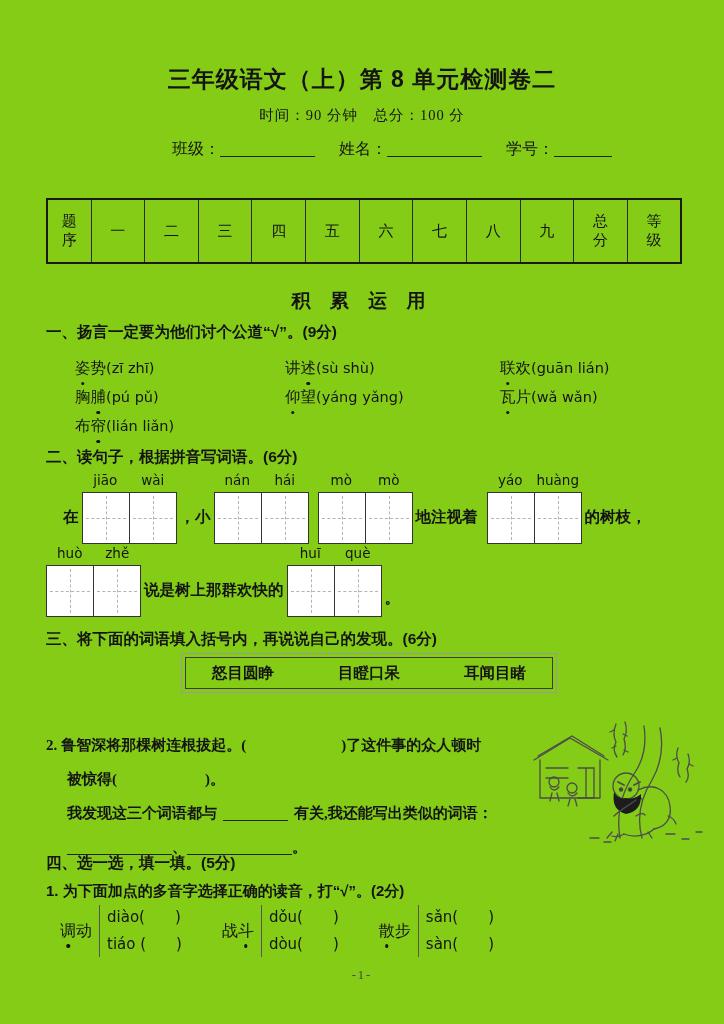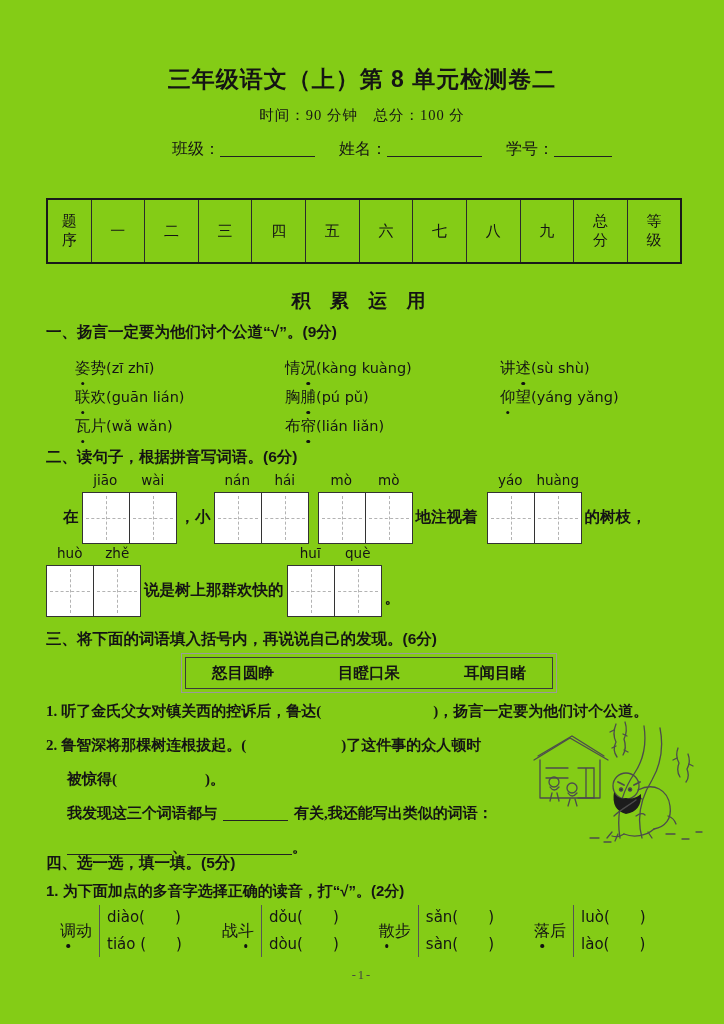--- a/index.html
+++ b/index.html
@@ -121,21 +121,20 @@
     </tr>
   </tbody>
     </table>
 
   <div class="part-title">积 累 运 用</div>
 
   <div class="sec-title" style="top:322px;">一、扬言一定要为他们讨个公道“√”。(9分)</div>
 
   <div class="s1-grid">
     <span class="s1-item"><span></span><span class="dc">姿</span><span>势</span><span class="py">(zī  zhī)</span></span>
-    <span class="s1-item"><span>情</span><span class="dc">况</span><span></span><span class="py">(kàng  kuàng)</span></span>
     <span class="s1-item"><span>讲</span><span class="dc">述</span><span></span><span class="py">(sù  shù)</span></span>
     <span class="s1-item"><span></span><span class="dc">联</span><span>欢</span><span class="py">(guān  lián)</span></span>
     <span class="s1-item"><span>胸</span><span class="dc">脯</span><span></span><span class="py">(pú  pǔ)</span></span>
     <span class="s1-item"><span></span><span class="dc">仰</span><span>望</span><span class="py">(yáng  yǎng)</span></span>
     <span class="s1-item"><span></span><span class="dc">瓦</span><span>片</span><span class="py">(wǎ  wǎn)</span></span>
     <span class="s1-item"><span>布</span><span class="dc">帘</span><span></span><span class="py">(lián  liǎn)</span></span>
   </div>
 
   <div class="sec-title" style="top:447px;">二、读句子，根据拼音写词语。(6分)</div>
 
@@ -212,23 +211,20 @@
   </div>
 
   <div class="sec-title" style="top:629px;">三、将下面的词语填入括号内，再说说自己的发现。(6分)</div>
 
   <div class="wordbank">
     <span>怒目圆睁</span>
     <span>目瞪口呆</span>
     <span>耳闻目睹</span>
   </div>
 
-  <div class="qline" style="top:702px;">
-    <span class="qnum">1.</span><span>听了金氏父女对镇关西的控诉后，鲁达(</span><span class="pgap pg-112"></span><span>)，扬言一定要为他们讨个公道。</span>
-  </div>
 
   <div class="q2block">
     <div class="ln"><span class="qnum">2.</span><span>鲁智深将那棵树连根拔起。(</span><span class="pgap pg-95"></span><span>)了这件事的众人顿时</span></div>
     <div class="ln ind"><span>被惊得(</span><span class="pgap pg-88"></span><span>)。</span></div>
     <div class="ln ind"><span>我发现这三个词语都与</span><span class="blank bl-65"></span><span>有关,我还能写出类似的词语：</span></div>
     <div class="ln ind"><span class="blank bl-105"></span><span>、</span><span class="blank bl-105"></span><span>。</span></div>
   </div>
 
   <svg class="illus" width="182" height="128" viewBox="0 0 182 128">
     <g stroke="#4c4c4c" stroke-width="1.3" fill="none" stroke-linecap="round">
@@ -289,25 +285,17 @@
         </div>
     </div>
     <div class="g4">
       <div class="g4-word"><span></span><span class="dc">散</span><span>步</span></div>
       <div class="g4-bar"></div>
       <div class="g4-opts">
           <div>sǎn(　　)</div>
           <div>sàn(　　)</div>
         </div>
     </div>
-    <div class="g4">
-      <div class="g4-word"><span></span><span class="dc">落</span><span>后</span></div>
-      <div class="g4-bar"></div>
-      <div class="g4-opts">
-          <div>luò(　　)</div>
-          <div>lào(　　)</div>
-        </div>
-    </div>
   </div>
 
   <div class="footer">-1-</div>
 
 </div>
 
 </body></html>

